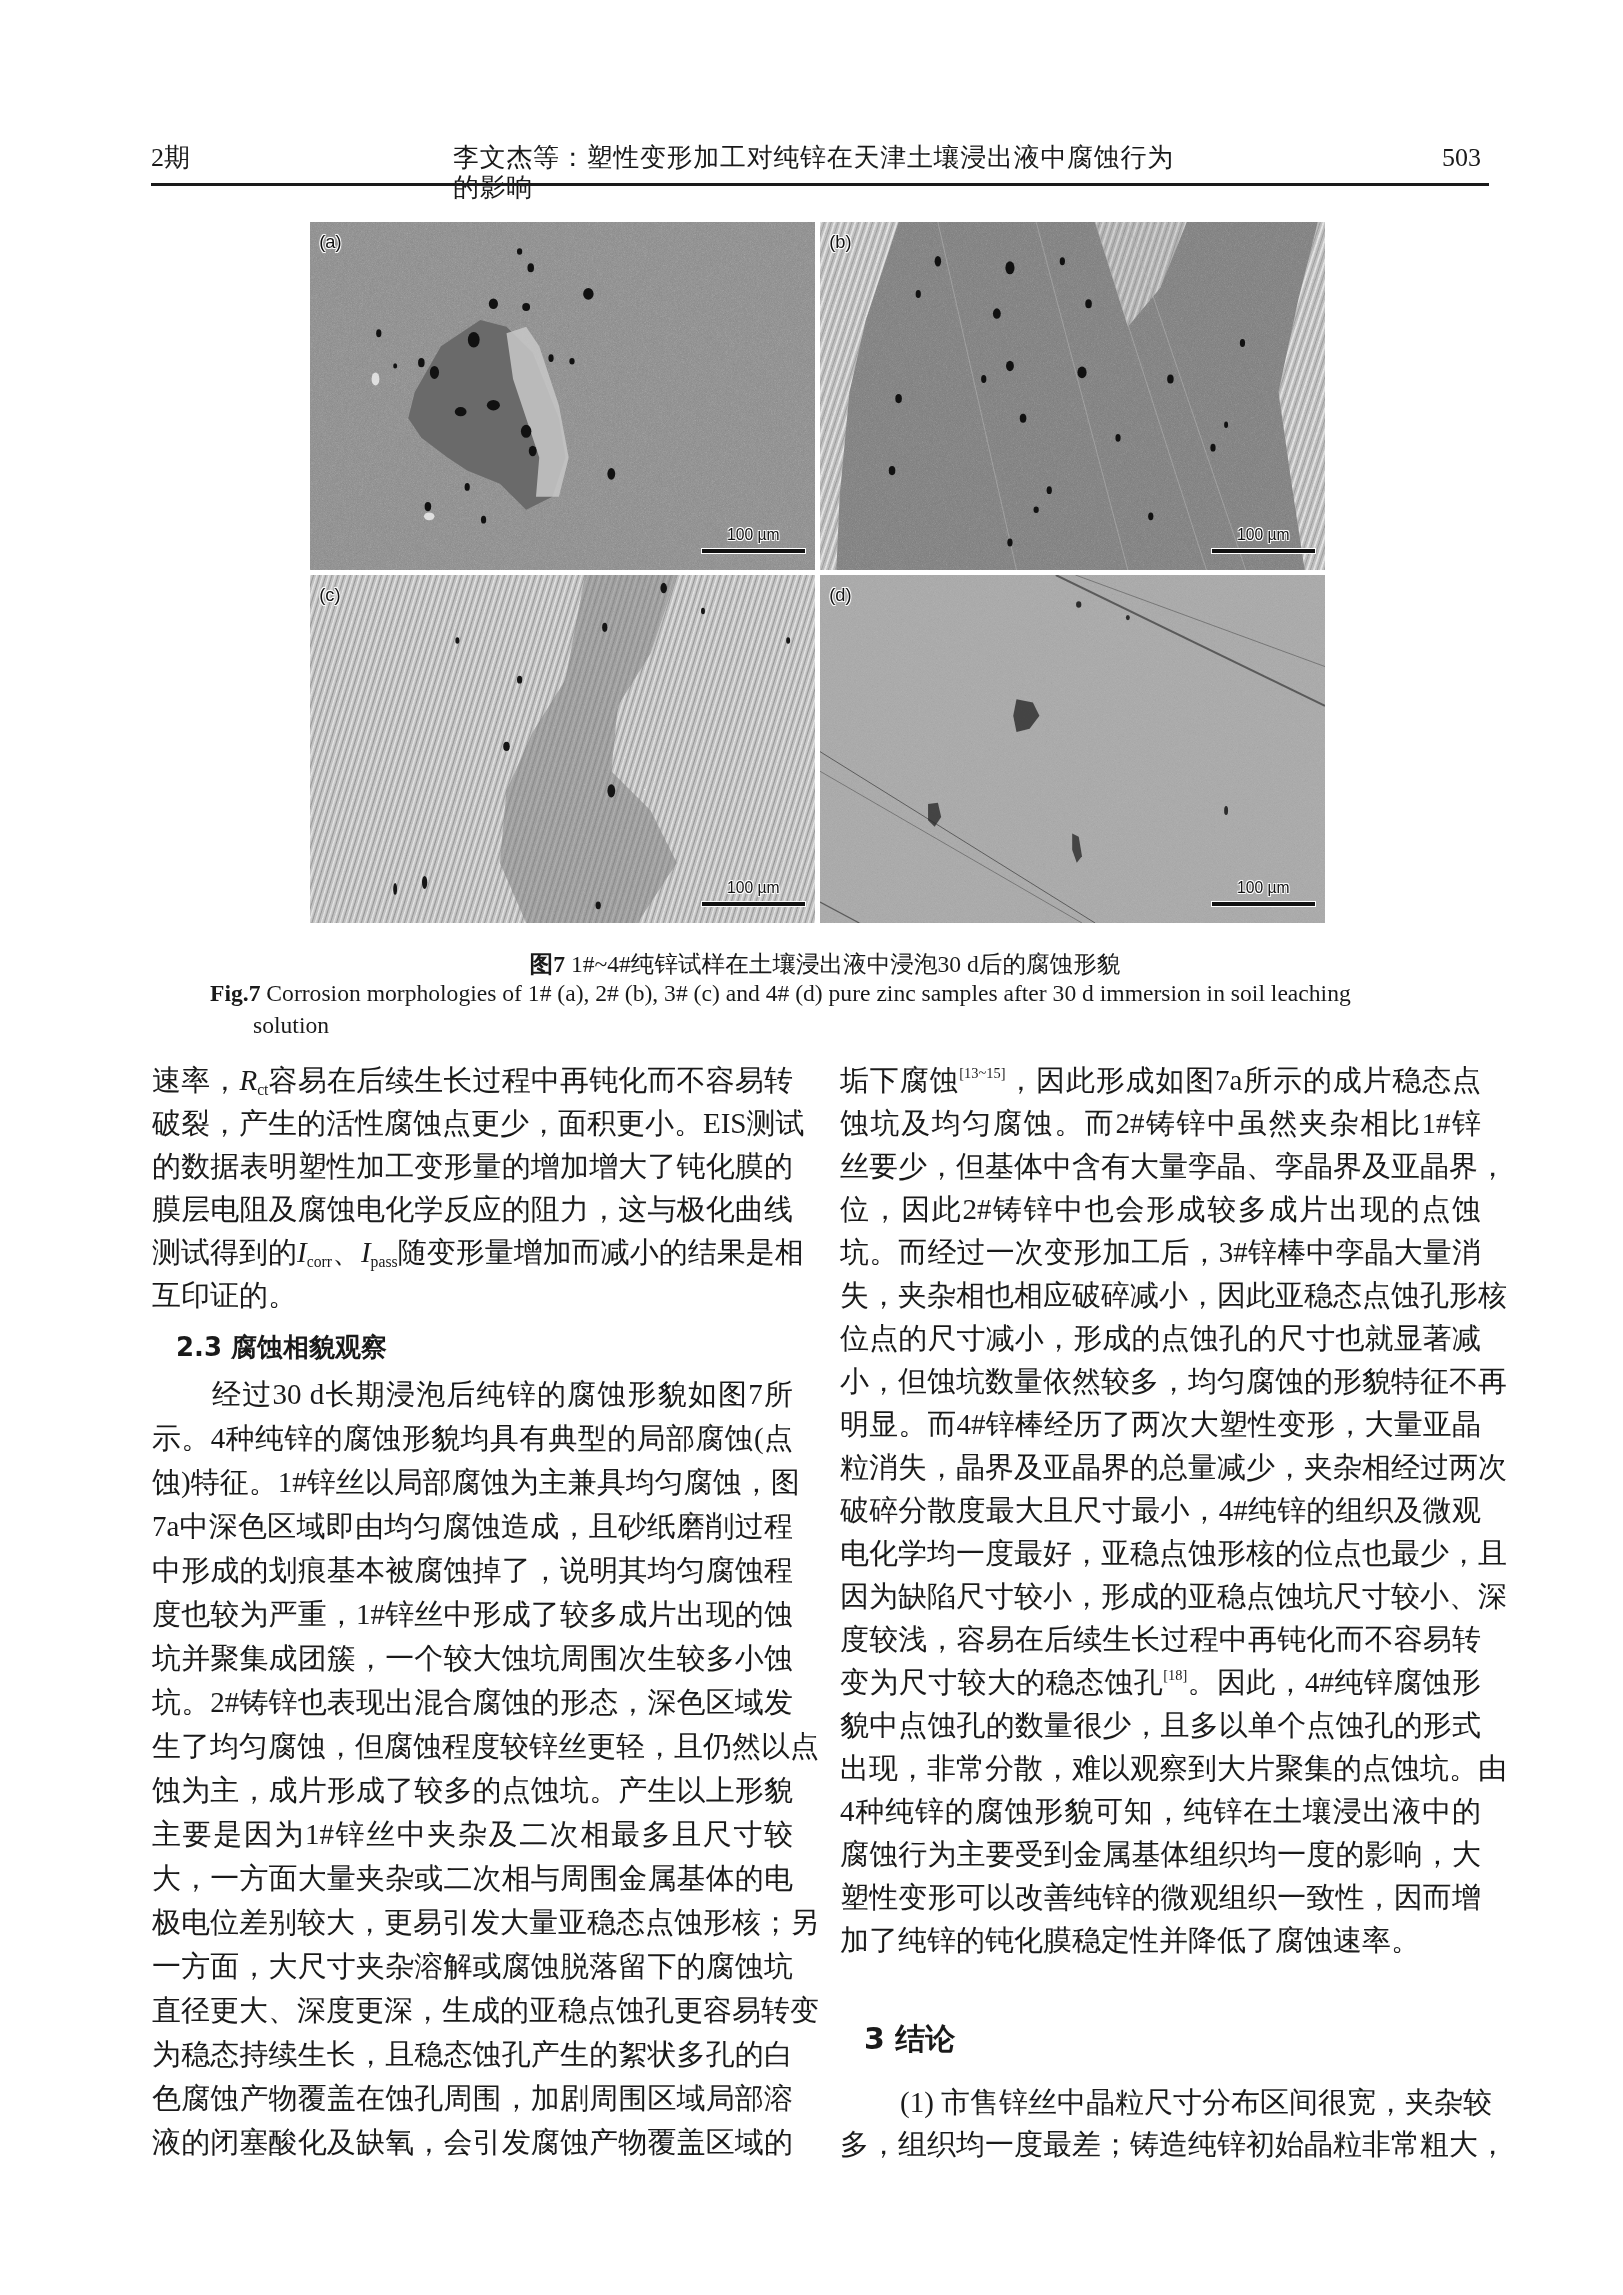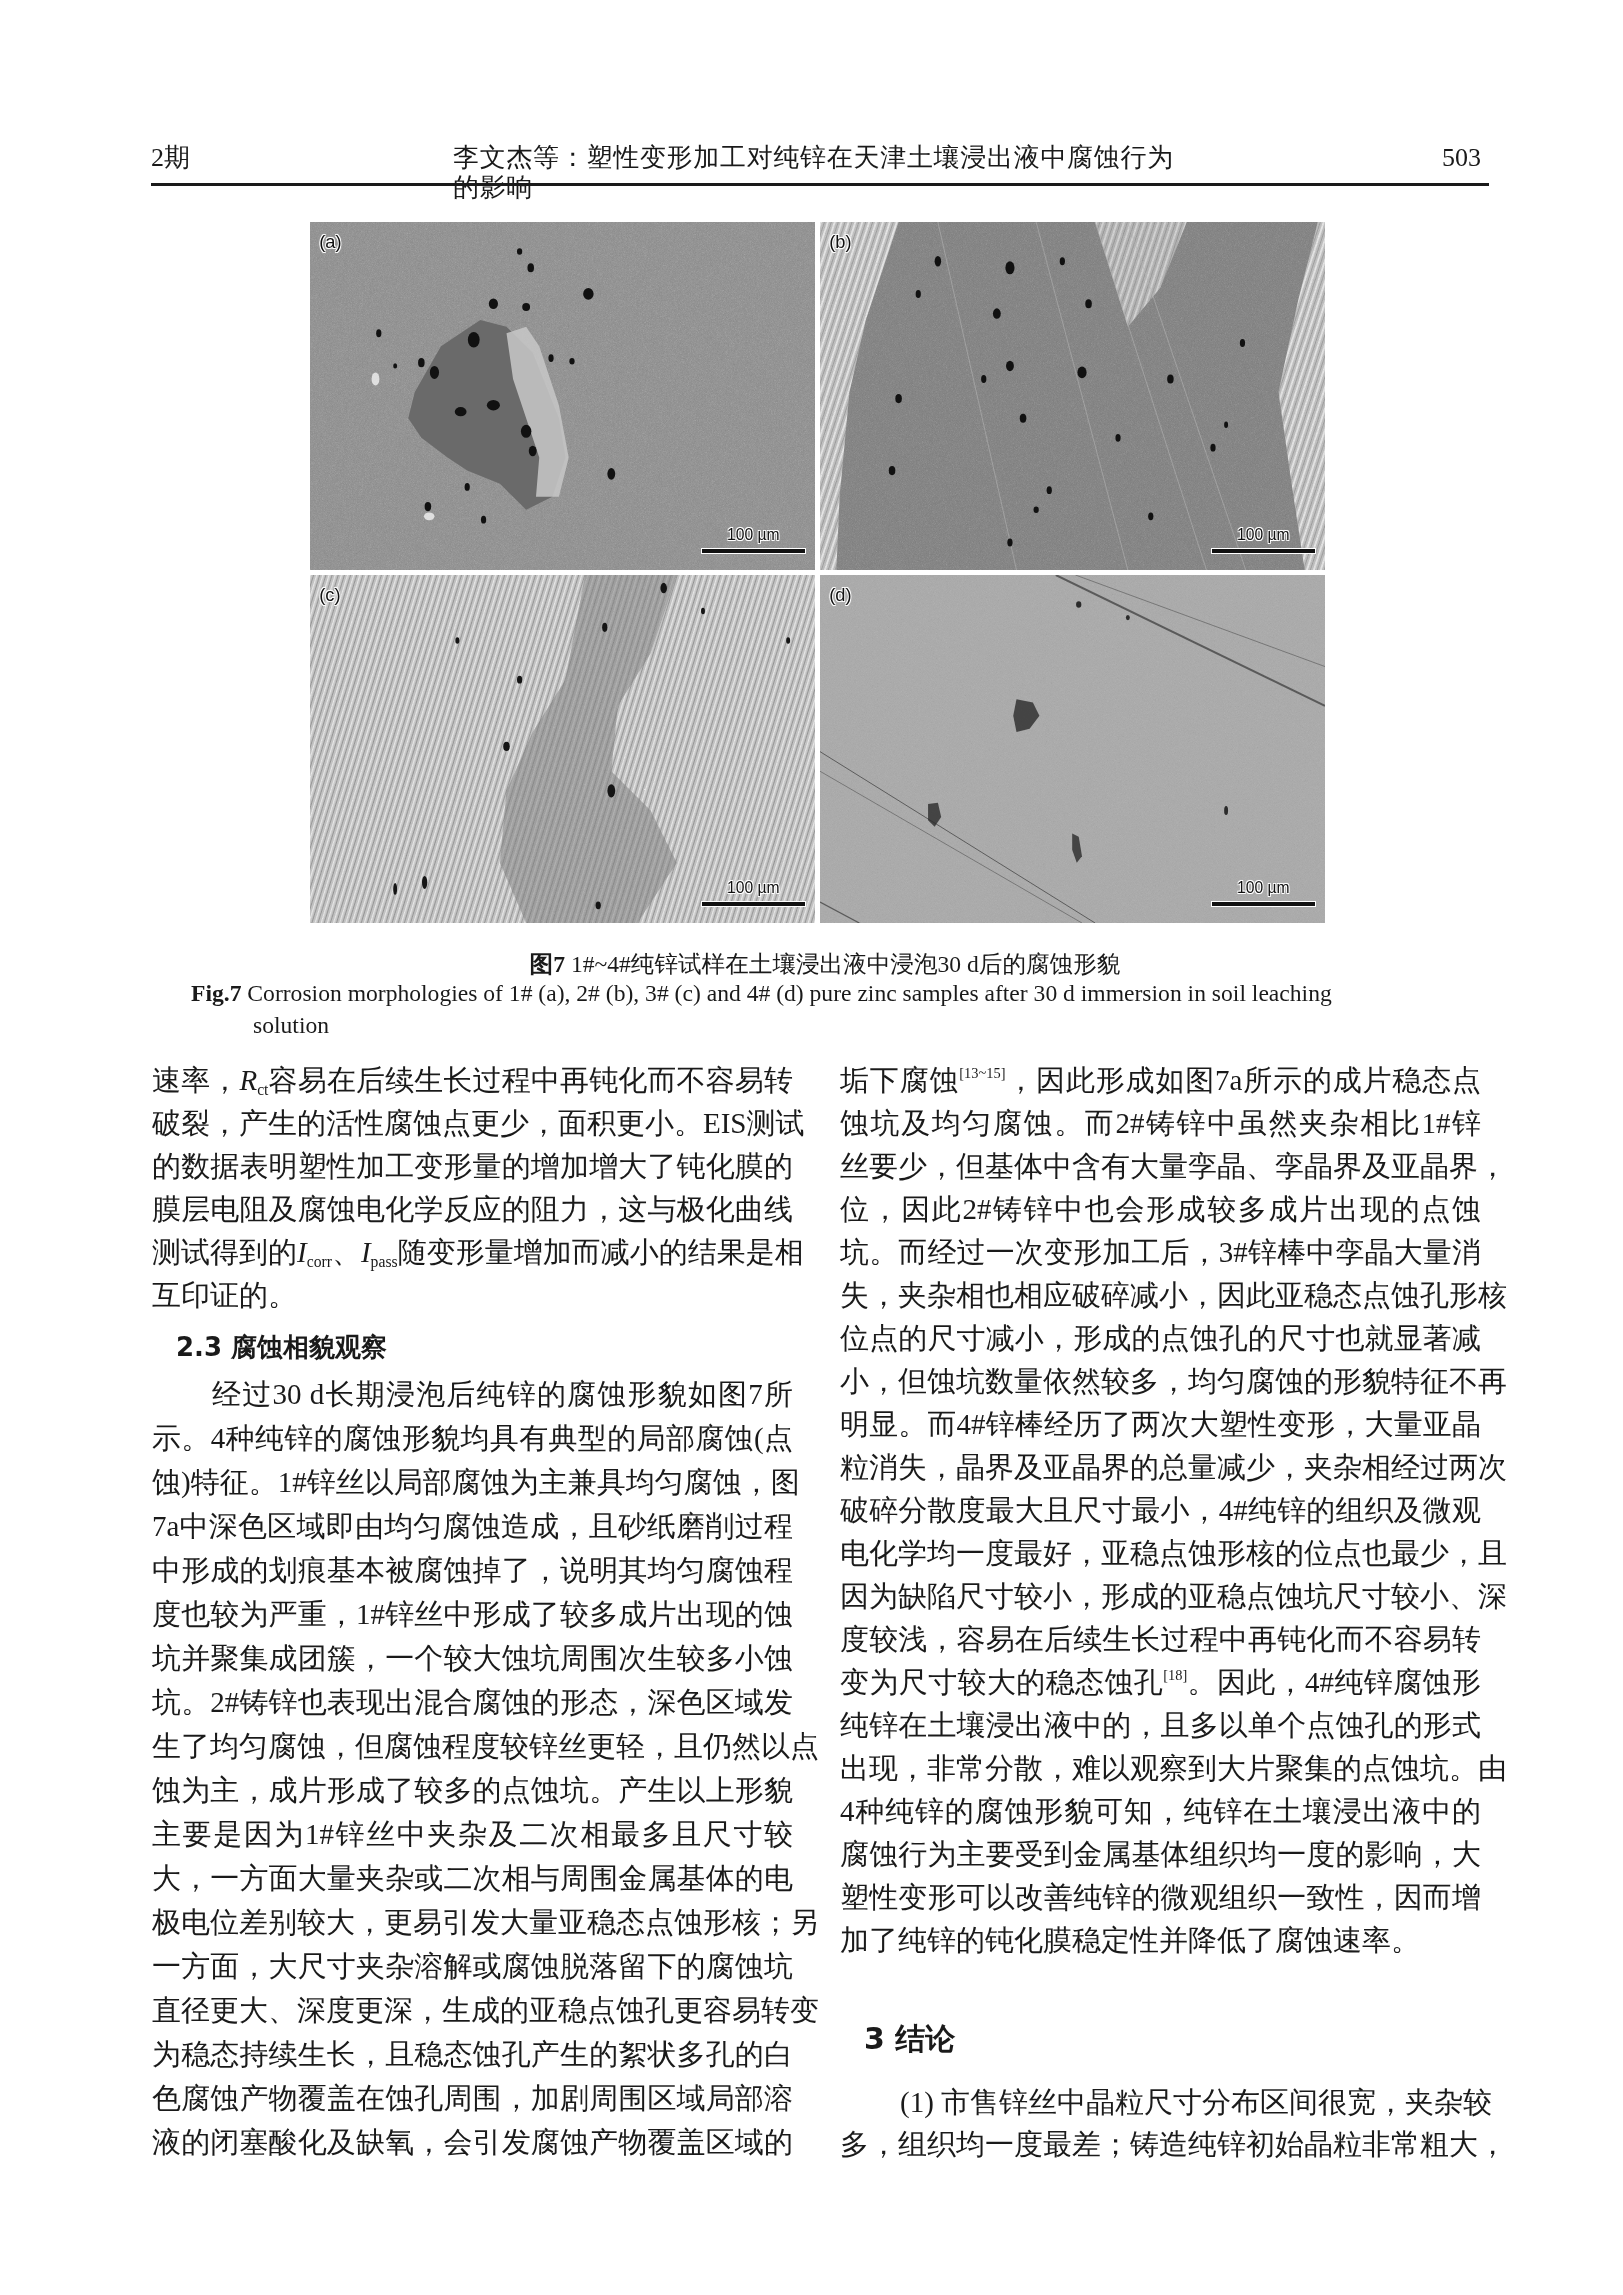--- a/index.html
+++ b/index.html
@@ -14,21 +14,21 @@
   .panel svg{position:absolute;left:0;top:0;width:100%;height:100%;}
   .p-a{left:0;top:0;} .p-b{left:510px;top:0;} .p-c{left:0;top:353px;} .p-d{left:510px;top:353px;}
   .plabel{position:absolute;left:9.2px;top:9.2px;font-family:"Liberation Sans",sans-serif;font-size:18.3px;color:#111;
     text-shadow:0 0 2px #fff,0 0 2px #fff,0.7px 0.7px 0 #fff,-0.7px -0.7px 0 #fff,0.7px -0.7px 0 #fff,-0.7px 0.7px 0 #fff;}
   .scalebar{position:absolute;right:9.2px;bottom:15.7px;width:105px;text-align:center;}
   .scalebar-text{font-family:"Liberation Sans",sans-serif;font-size:15.7px;color:#111;
     text-shadow:0.7px 0.7px 0 #fff,-0.7px -0.7px 0 #fff,0.7px -0.7px 0 #fff,-0.7px 0.7px 0 #fff,0 0 2px #fff;display:block;margin-bottom:3.9px;}
   .scalebar-line{display:block;height:4.6px;background:#111;border:1.3px solid #fff;}
   .cap-cn{position:absolute;left:164px;width:1322px;top:949px;text-align:center;font-size:23.6px;line-height:30px;}
   .cap-cn b{font-weight:bold;}
-  .cap-en{position:absolute;left:191px;width:1253px;top:978px;font-size:23.6px;line-height:31px;}
+  .cap-en{position:absolute;left:210px;width:1253px;top:978px;font-size:23.6px;line-height:31px;}
   .cap-en b{font-weight:bold;}
   .cap-en-2{position:absolute;left:253px;top:1010px;font-size:23.6px;line-height:31px;}
   .col{position:absolute;font-size:29px;}
   .col .line{display:block;height:43px;line-height:43px;white-space:nowrap;text-align:justify;text-align-last:justify;}
   .col .line.last{text-align-last:left;}
   .col .line.indent{padding-left:60px;}
   .colL{left:152px;width:641px;}
   .colR{left:840px;width:641px;}
   .colL.p1{top:1059px;}
   .colL.h{top:1328px;}
@@ -282,21 +282,21 @@
   <span class="line">失，夹杂相也相应破碎减小，因此亚稳态点蚀孔形核</span>
   <span class="line">位点的尺寸减小，形成的点蚀孔的尺寸也就显著减</span>
   <span class="line">小，但蚀坑数量依然较多，均匀腐蚀的形貌特征不再</span>
   <span class="line">明显。而4#锌棒经历了两次大塑性变形，大量亚晶</span>
   <span class="line">粒消失，晶界及亚晶界的总量减少，夹杂相经过两次</span>
   <span class="line">破碎分散度最大且尺寸最小，4#纯锌的组织及微观</span>
   <span class="line">电化学均一度最好，亚稳点蚀形核的位点也最少，且</span>
   <span class="line">因为缺陷尺寸较小，形成的亚稳点蚀坑尺寸较小、深</span>
   <span class="line">度较浅，容易在后续生长过程中再钝化而不容易转</span>
   <span class="line"><span>变为尺寸较大的稳态蚀孔</span><sup>[18]</sup><span>。因此，4#纯锌腐蚀形</span></span>
-  <span class="line">纯锌在土壤浸出液中的，且多以单个点蚀孔的形式</span>
+  <span class="line">貌中点蚀孔的数量很少，且多以单个点蚀孔的形式</span>
   <span class="line">出现，非常分散，难以观察到大片聚集的点蚀坑。由</span>
   <span class="line">4种纯锌的腐蚀形貌可知，纯锌在土壤浸出液中的</span>
   <span class="line">腐蚀行为主要受到金属基体组织均一度的影响，大</span>
   <span class="line">塑性变形可以改善纯锌的微观组织一致性，因而增</span>
   <span class="line last">加了纯锌的钝化膜稳定性并降低了腐蚀速率。</span>
 </div>
 
 <div class="sec-h sec-h3">3  结论</div>
 
 <div class="col colR p2">

